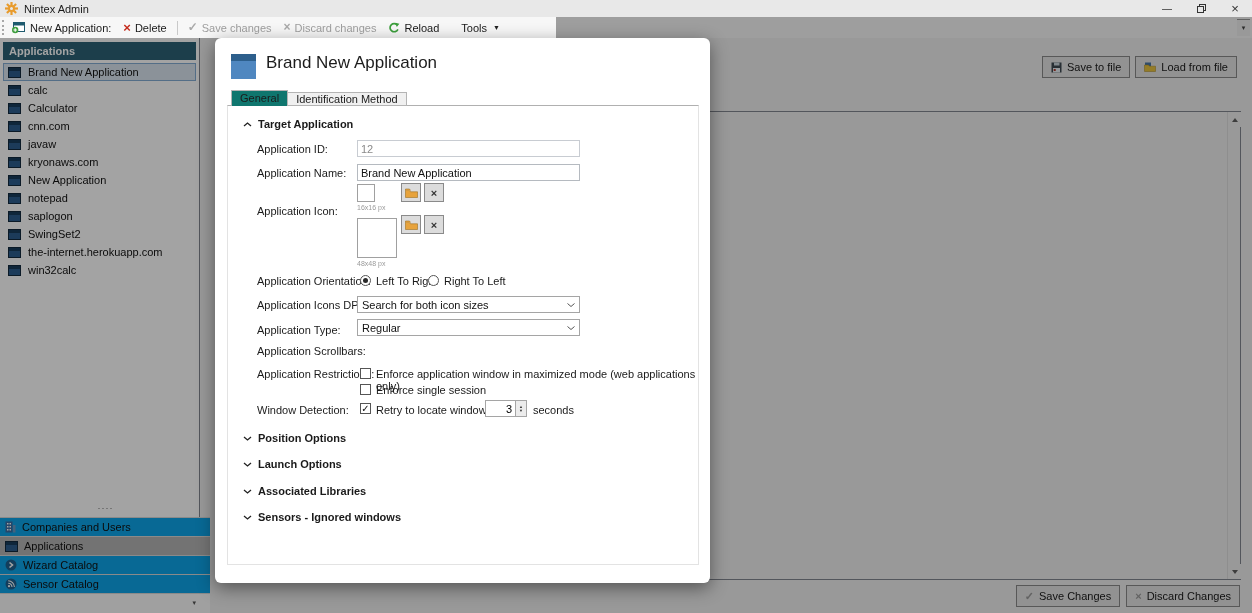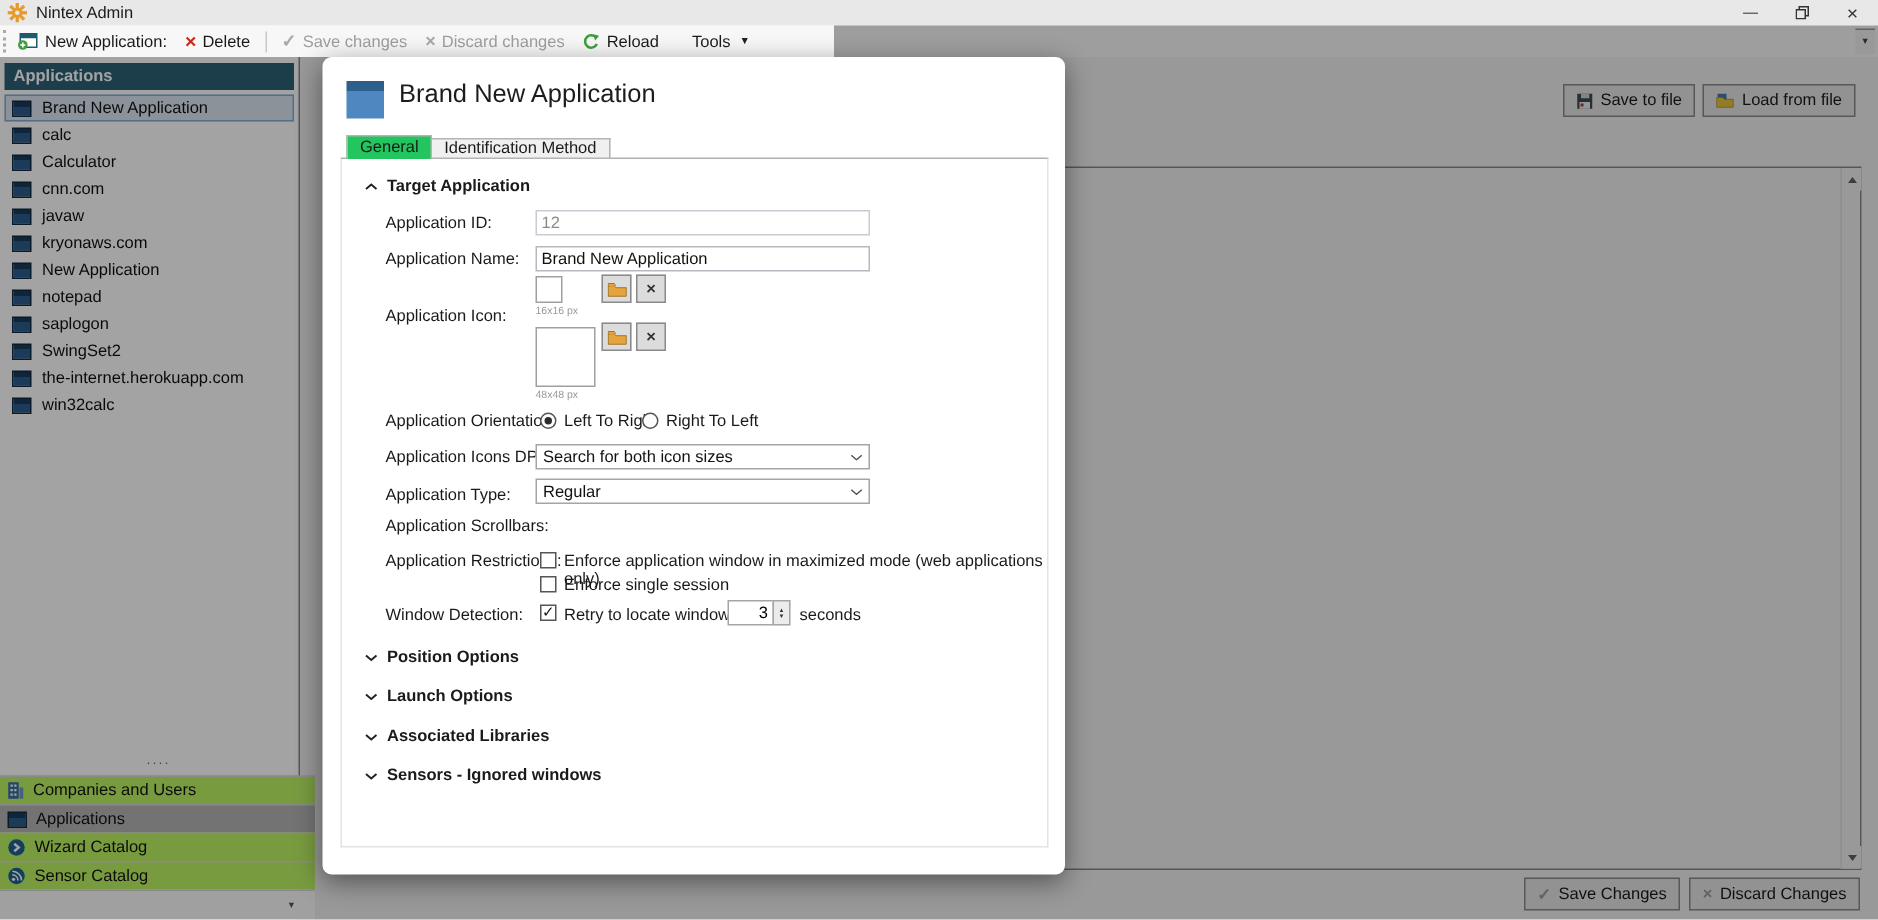--- a/index.html
+++ b/index.html
@@ -26,21 +26,21 @@
 
   
   .sidebar { position:absolute; left:0; top:38px; width:200px; height:575px; background:#ffffff; border-right:1px solid #828790; z-index:1; }
   .sb-header { margin:4px 3px 3px 3px; height:18px; background:var(--accent-teal); color:#fff; font-weight:bold; font-size:11px; line-height:18px; padding-left:6px; }
   .sb-list { margin:0 3px; }
   .sb-item { height:18px; display:flex; align-items:center; gap:7px; padding-left:4px; font-size:11px; color:#111; border:1px solid transparent; }
   .sb-item.selected { background:#dae5ef; border:1px solid var(--selection-blue); }
   .wg { width:13px; height:11px; border:1px solid #12293e; background:linear-gradient(180deg,#183c5c 0,#183c5c 3px,#2d5d8e 3px); flex:0 0 auto; }
   .sb-splitter { position:absolute; left:0; top:465px; width:211px; text-align:center; font-size:9px; letter-spacing:1px; color:#666; line-height:10px; }
   .sb-nav { position:absolute; left:0; top:479px; width:210px; }
-  .nav-item { height:19px; display:flex; align-items:center; gap:6px; padding-left:5px; font-size:11px; color:#111; background:#bef264; border-top:1px solid #d8d8d8; }
+  .nav-item { height:19px; display:flex; align-items:center; gap:6px; padding-left:5px; font-size:11px; color:#111; background:#0ea5e9; border-top:1px solid #d8d8d8; }
   .nav-item.selected { background:#b5b5b5; }
   .sb-bottom { position:absolute; left:0; top:555px; width:210px; height:20px; background:#fafafa; border-top:1px solid #d8d8d8; }
   .sb-bottom-arrow { position:absolute; right:14px; top:5px; font-size:7px; color:#555; }
 
   
   .main { position:absolute; left:211px; top:38px; width:1041px; height:575px; background:#f0f0f0; z-index:1; }
   .panel { position:absolute; left:11px; top:73px; width:1019px; height:469px; border:1px solid #828790; background:#f0f0f0; }
   .vscroll { position:absolute; right:0; top:0; width:13px; height:467px; background:#f0f0f0; border-left:1px solid #dedede; }
   .vs-btn { position:absolute; left:0; width:13px; height:15px; background:#f0f0f0; display:flex; align-items:center; justify-content:center; }
   .tri-up { width:0; height:0; border-left:3px solid transparent; border-right:3px solid transparent; border-bottom:4px solid #606060; }
@@ -54,21 +54,21 @@
   .dim { position:absolute; background:rgba(0,0,0,0.36); z-index:5; }
   .dim-main { left:0; top:38px; width:1252px; height:575px; }
   .dim-toolbar { left:556px; top:17px; width:696px; height:21px; }
 
   
   .dialog { position:absolute; left:215px; top:38px; width:495px; height:545px; background:#fff; z-index:10; border-radius:6px; box-shadow:0 5px 18px rgba(0,0,0,0.45); }
   .dlg-icon { position:absolute; left:16px; top:16px; width:25px; height:25px; background:linear-gradient(180deg,var(--app-icon-blue-dark) 0,var(--app-icon-blue-dark) 7px,var(--app-icon-blue) 7px); }
   .dlg-title { position:absolute; left:51px; top:15px; font-size:17px; color:#1c1c1c; }
   .tabs { position:absolute; left:16px; top:52px; display:flex; align-items:flex-end; z-index:3; }
   .tab { font-size:11px; color:#1a1a1a; padding:1px 8px 2px 8px; border:1px solid #b4b4b4; background:#f0f0f0; height:14px; line-height:11px; }
-  .tab.active { background:#22c55e; height:16px; border-bottom:none; line-height:13px; }
+  .tab.active { background:#0f766e; height:16px; border-bottom:none; line-height:13px; }
   .tab.inactive { border-left:none; }
   .tab-content { position:absolute; left:12px; top:67px; width:472px; height:460px; border:1px solid #e3e3e3; border-top:1px solid #b0b0b0; background:#fff; }
 
   .dlg .lbl { position:absolute; font-size:11px; color:#1a1a1a; }
   .sec-hdr { position:absolute; font-size:11px; font-weight:bold; color:#1a1a1a; display:flex; align-items:center; gap:6px; }
   .txt { position:absolute; left:142px; width:223px; height:17px; border:1px solid #b5bac0; font-size:11px; padding:0 3px; color:#111; font-family:"Liberation Sans", sans-serif; background:#fff; }
   .txt:disabled { color:#8a8a8a; background:#fff; border-color:#c8ccd2; }
   .ddl { position:absolute; left:142px; width:223px; height:17px; border:1px solid #a5a5a5; background:#fff; font-size:11px; color:#111; display:flex; align-items:center; padding-left:4px; }
   .ddl-arrow { position:absolute; right:4px; top:6px; }
   .icon-box { position:absolute; border:1px solid #a0a0a0; background:#fff; }

